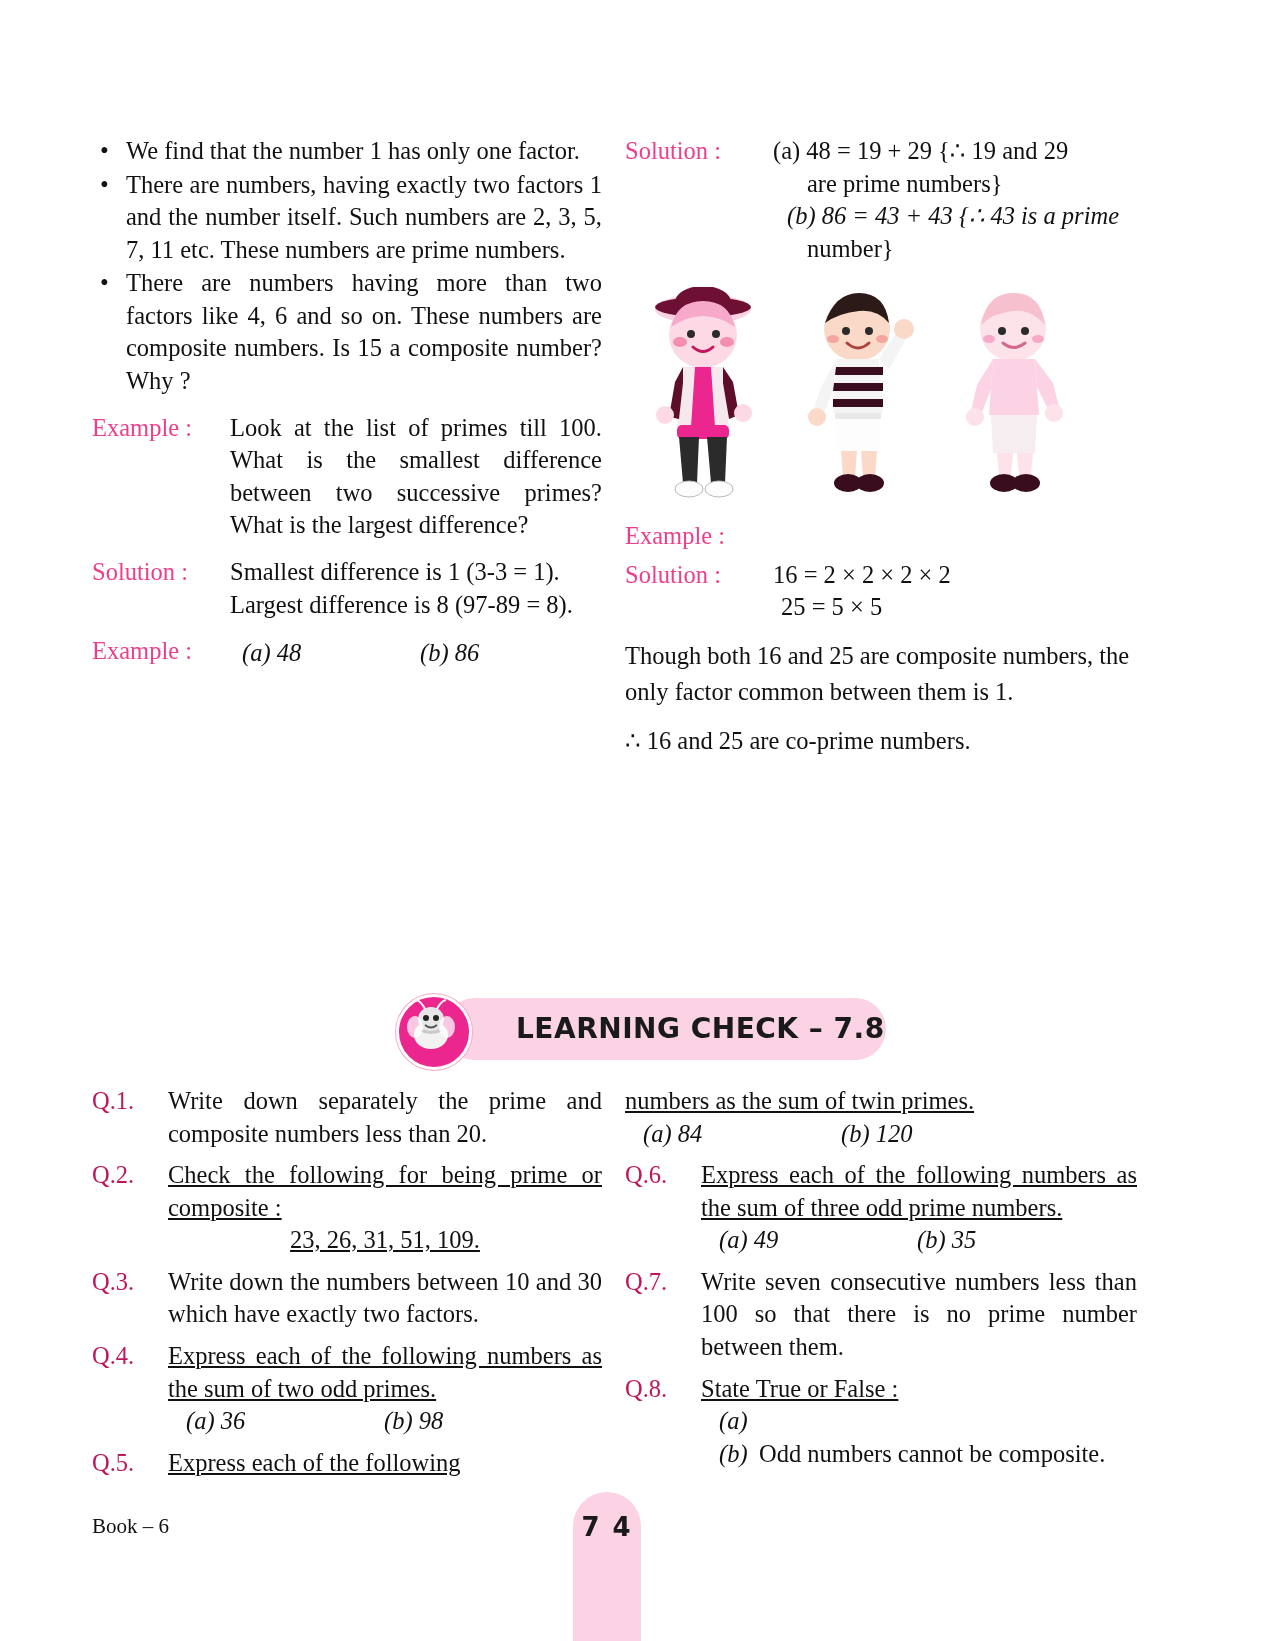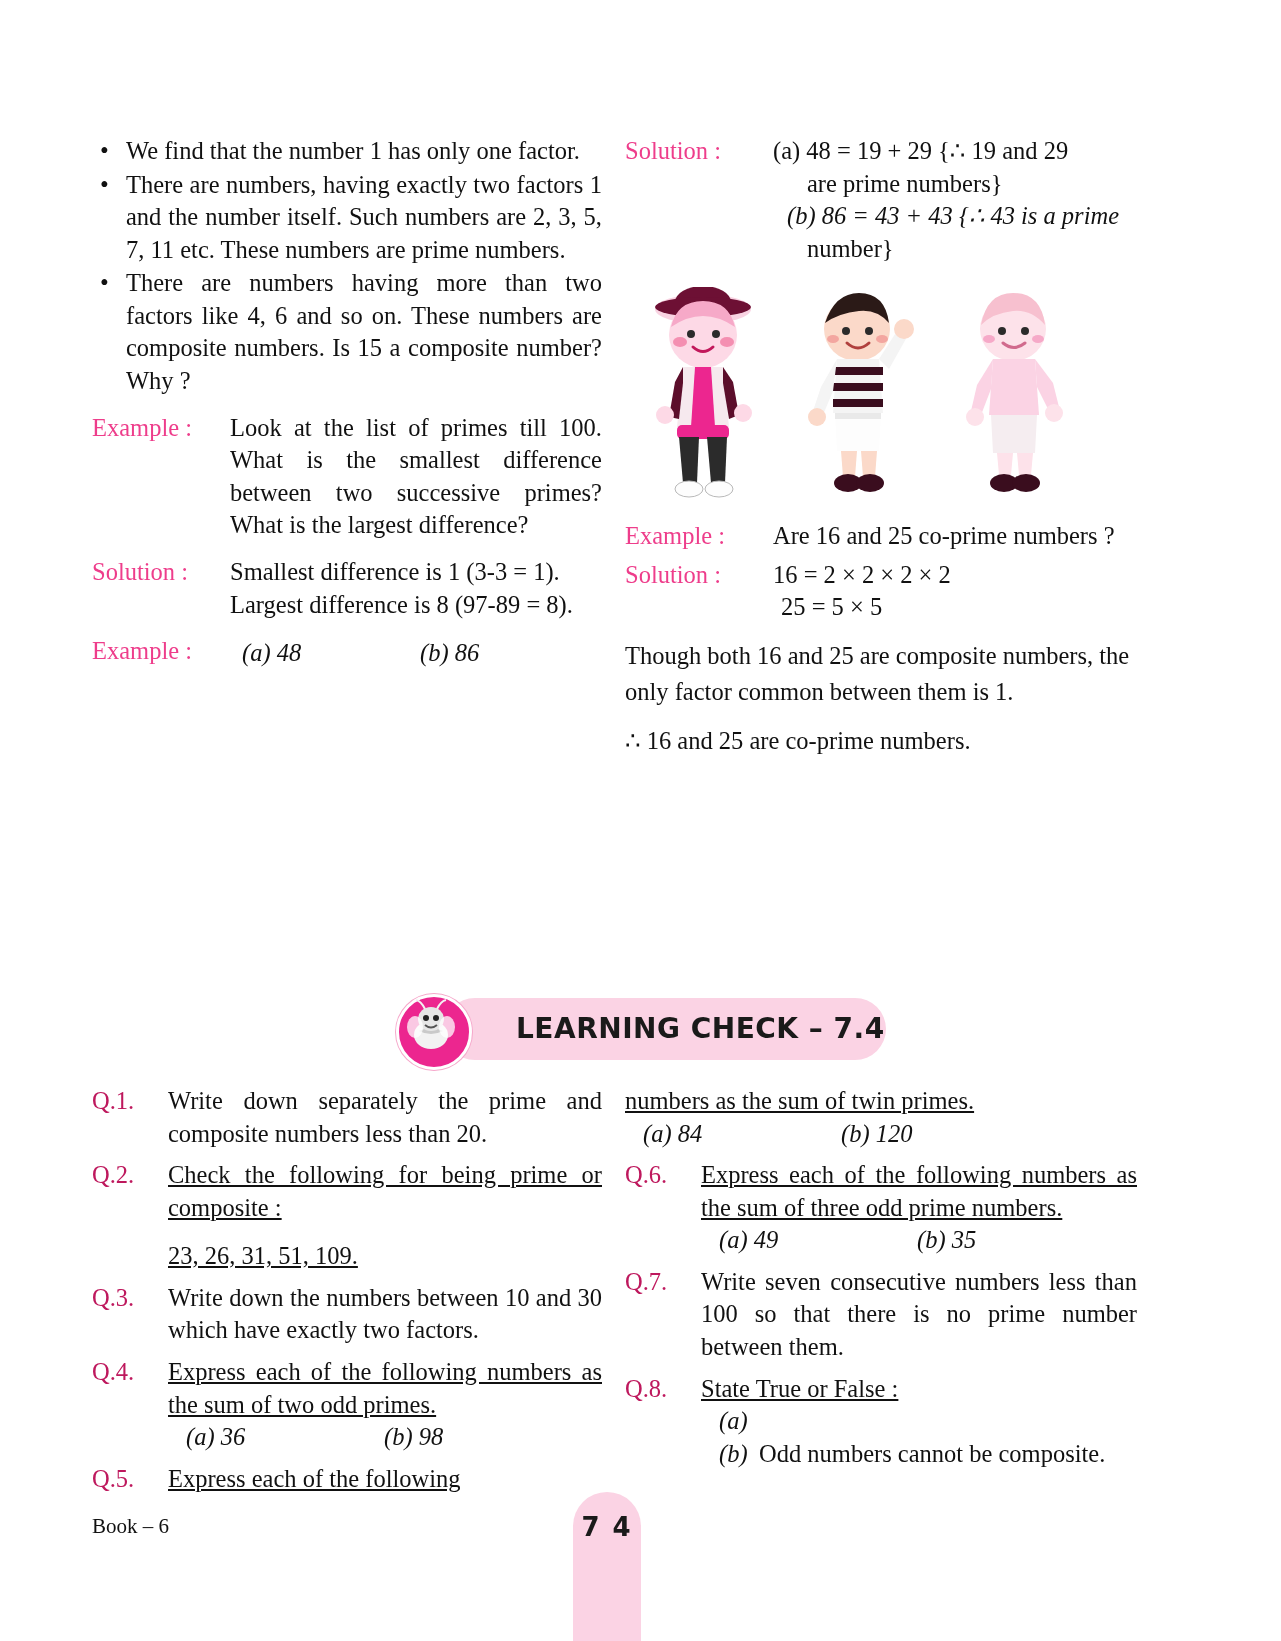--- a/index.html
+++ b/index.html
@@ -171,21 +171,21 @@
     color: #be185d;
     width: 76px;
     flex: 0 0 auto;
   }
   .q .qb {
     flex: 1 1 auto;
     text-align: justify;
     text-justify: inter-word;
   }
   .q .qb p { margin: 0; text-decoration: underline; }
-  .q .qb p.last { text-align: left; margin-top: 16px; }
+  .q .qb p.last { text-align: center; }
   .ab {
     display: flex;
     padding-left: 18px;
     text-align: left;
   }
   .ab .a { width: 198px; flex: 0 0 auto; }
   .sub {
     display: flex;
     padding-left: 18px;
   }
@@ -340,39 +340,38 @@
           <path d="M372 166 L388 166 L386 188 L374 188 Z" fill="#fde2ea"></path>
           <path d="M392 166 L408 166 L406 188 L394 188 Z" fill="#fde2ea"></path>
           <ellipse cx="379" cy="196" rx="14" ry="9" fill="#3a0d1e"></ellipse>
           <ellipse cx="401" cy="196" rx="14" ry="9" fill="#3a0d1e"></ellipse>
         </g>
       </svg>
     </div>
 
     <div class="sol-right" style="margin-top:4px;">
       <div class="lbl">Example :</div>
-      <div class="bdy" style="text-align:justify;text-justify:inter-word;">Are 16 and 25 co-prime numbers ?</div>
     </div>
 
     <div class="sol-right" style="margin-top:6px;">
       <div class="lbl">Solution  :</div>
       <div class="bdy">
         <div class="ln">16 = 2 × 2 × 2 × 2</div>
         <div class="ln" style="padding-left:8px;">25 = 5 × 5</div>
       </div>
     </div>
 
     <p class="plain">Though both 16 and 25 are composite numbers, the only factor common between them is 1.</p>
     <p class="plain">∴ 16 and 25 are co-prime numbers.</p>
 
   </div>
 
   <div class="lc-band">
     <div class="lc-pill"></div>
-    <div class="lc-title">LEARNING CHECK – 7.4</div>
+    <div class="lc-title">LEARNING CHECK – 7.8</div>
     <div class="lc-badge">
       <svg width="64" height="64" viewBox="0 0 64 64">
         <ellipse cx="32" cy="38" rx="17" ry="14" fill="#f2f2f2"></ellipse>
         <path d="M20 34 q12 -6 24 0 q-12 6 -24 0z" fill="#c9c9c9"></path>
         <ellipse cx="32" cy="22" rx="13" ry="12" fill="#e6e6e6"></ellipse>
         <circle cx="27" cy="21" r="3" fill="#222"></circle>
         <circle cx="37" cy="21" r="3" fill="#222"></circle>
         <path d="M26 28 q6 5 12 0" stroke="#555" stroke-width="2" fill="none"></path>
         <ellipse cx="16" cy="30" rx="8" ry="11" fill="#ffffff" opacity="0.75"></ellipse>
         <ellipse cx="48" cy="30" rx="8" ry="11" fill="#ffffff" opacity="0.75"></ellipse>

